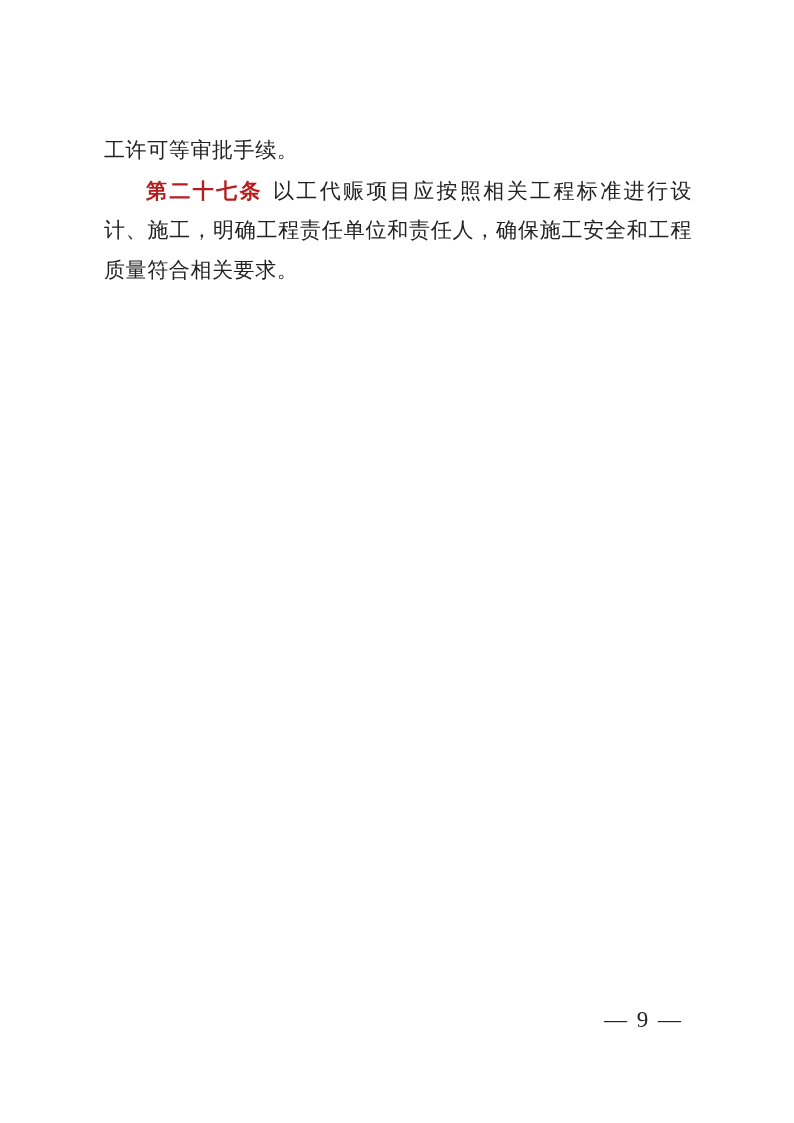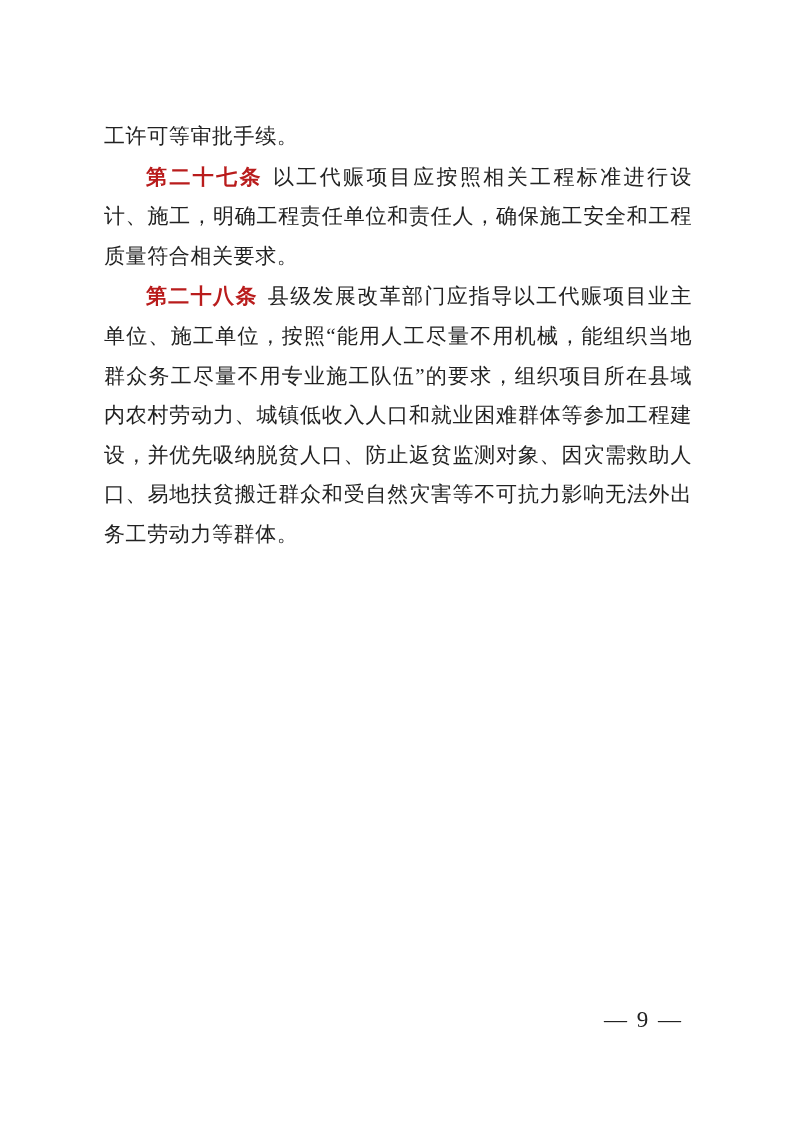--- a/index.html
+++ b/index.html
@@ -13,21 +13,21 @@
     height: 1123px;
     margin: 0 auto;
     background: #ffffff;
     overflow: hidden;
     font-family: "Liberation Serif", "DejaVu Serif", serif;
     color: #222222;
   }
   .doc-body {
     position: absolute;
     left: 104px;
-    top: 117px;
+    top: 131px;
     width: 588px;
   }
   .para {
     margin: 0;
     font-size: 21px;
     line-height: 39.6px;
     letter-spacing: 0.6px;
     text-align: justify;
     text-justify: inter-character;
     word-break: break-all;
@@ -53,16 +53,15 @@
     font-family: "Liberation Serif", "DejaVu Serif", serif;
   }
 </style>
 </head>
 <body>
 
 <div class="page">
   <main class="doc-body">
       <p class="para"><span class="para-text">工许可等审批手续。</span></p>
       <p class="para indent"><b class="article">第二十七条</b><span class="para-text">以工代赈项目应按照相关工程标准进行设计、施工，明确工程责任单位和责任人，确保施工安全和工程质量符合相关要求。</span></p>
-      <p class="para indent"><b class="article">第二十八条</b><span class="para-text">县级发展改革部门应指导以工代赈项目业主单位、施工单位，按照“能用人工尽量不用机械，能组织当地群众务工尽量不用专业施工队伍”的要求，组织项目所在县域内农村劳动力、城镇低收入人口和就业困难群体等参加工程建设，并优先吸纳脱贫人口、防止返贫监测对象、因灾需救助人口、易地扶贫搬迁群众和受自然灾害等不可抗力影响无法外出务工劳动力等群体。</span></p>
     </main>
   <div class="page-number">— 9 —</div>
 </div>
 
 </body></html>

